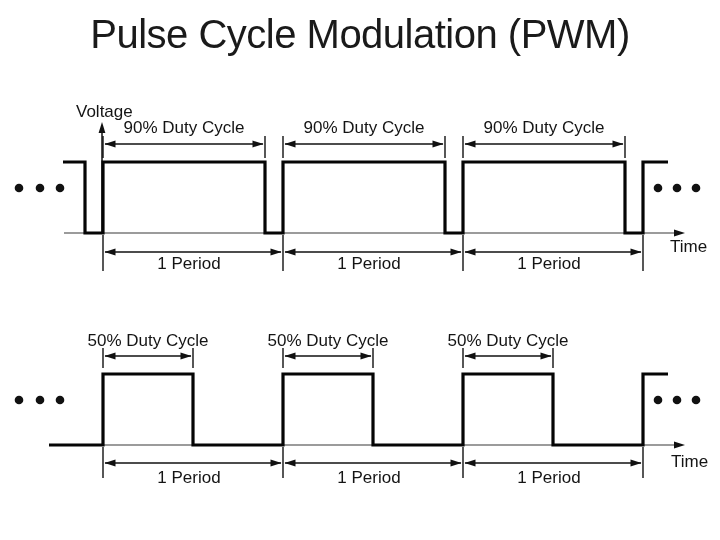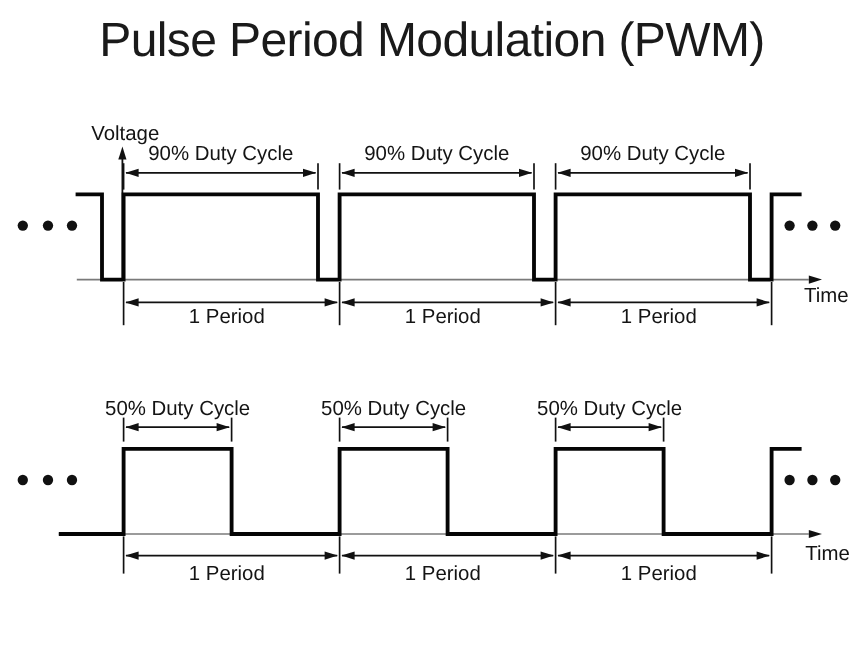--- a/index.html
+++ b/index.html
@@ -11,21 +11,21 @@
     position:absolute;left:0;top:12px;width:720px;text-align:center;
     font-size:40px;font-weight:400;color:#1a1a1a;letter-spacing:-0.5px;
     font-family:"Liberation Sans",sans-serif;
   }
   #diagram-svg{position:absolute;left:0;top:0;}
   text{font-family:"Liberation Sans",sans-serif;fill:#141414;}
 </style>
 </head>
 <body>
 
-<div class="slide-title">Pulse Period Modulation (PWM)</div>
+<div class="slide-title">Pulse Cycle Modulation (PWM)</div>
 
 <svg id="diagram-svg" width="720" height="540" viewBox="0 0 720 540">
     <g>
       <line x1="64" y1="233" x2="674" y2="233" stroke="#7a7a7a" stroke-width="1.3"></line>
       <polygon points="685,233 674,229.6 674,236.4" fill="#111111"></polygon>
       <text x="670" y="252" text-anchor="start" font-size="17">Time</text>
       <line x1="102" y1="232" x2="102" y2="131" stroke="#111111" stroke-width="1.5"></line>
       <polygon points="102,122 98.6,133 105.4,133" fill="#111111"></polygon>
       <text x="76" y="117" text-anchor="start" font-size="17">Voltage</text>
       <path d="M 63 162 H 85 V 233 H 103 V 162 H 265 V 233 H 283 V 162 H 445 V 233 H 463 V 162 H 625 V 233 H 643 V 162 H 668" fill="none" stroke="#050505" stroke-width="3.2" stroke-linejoin="miter" stroke-linecap="butt"></path>

